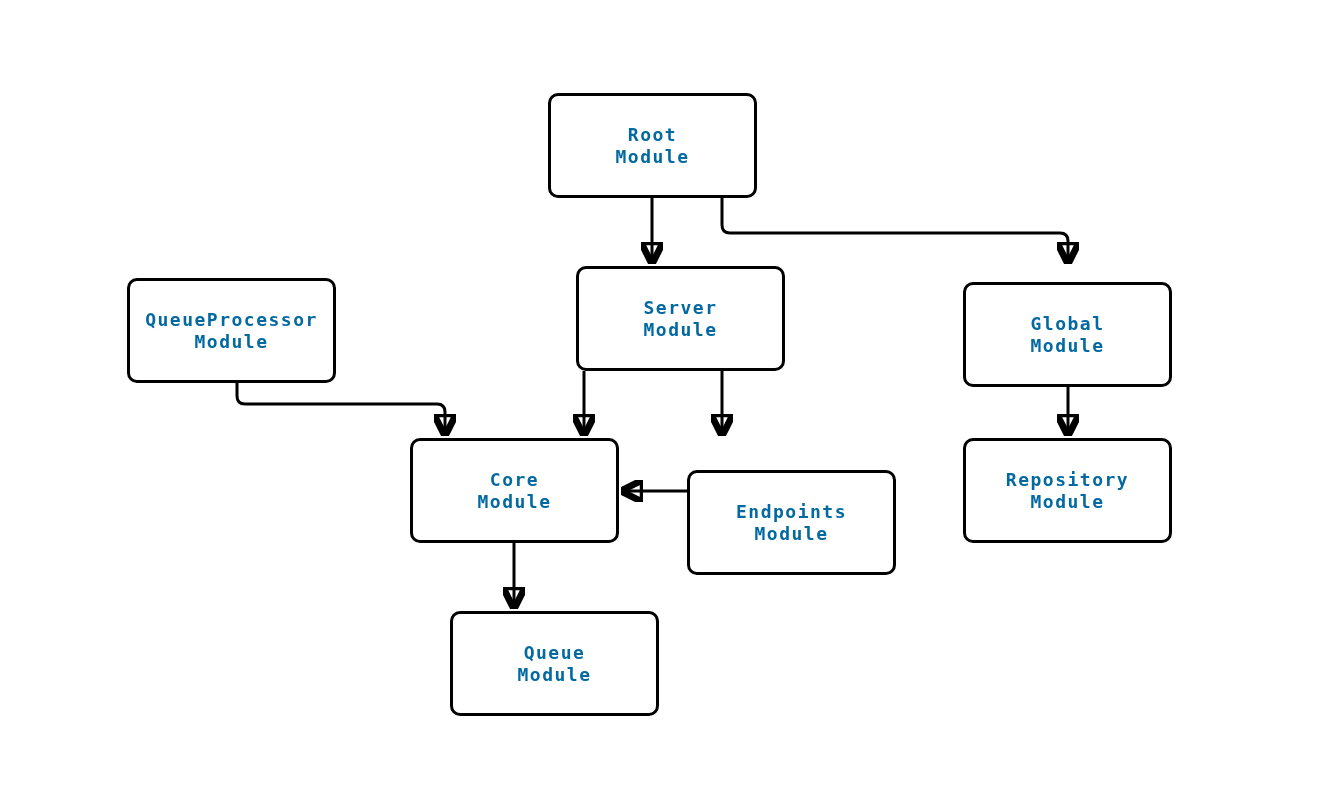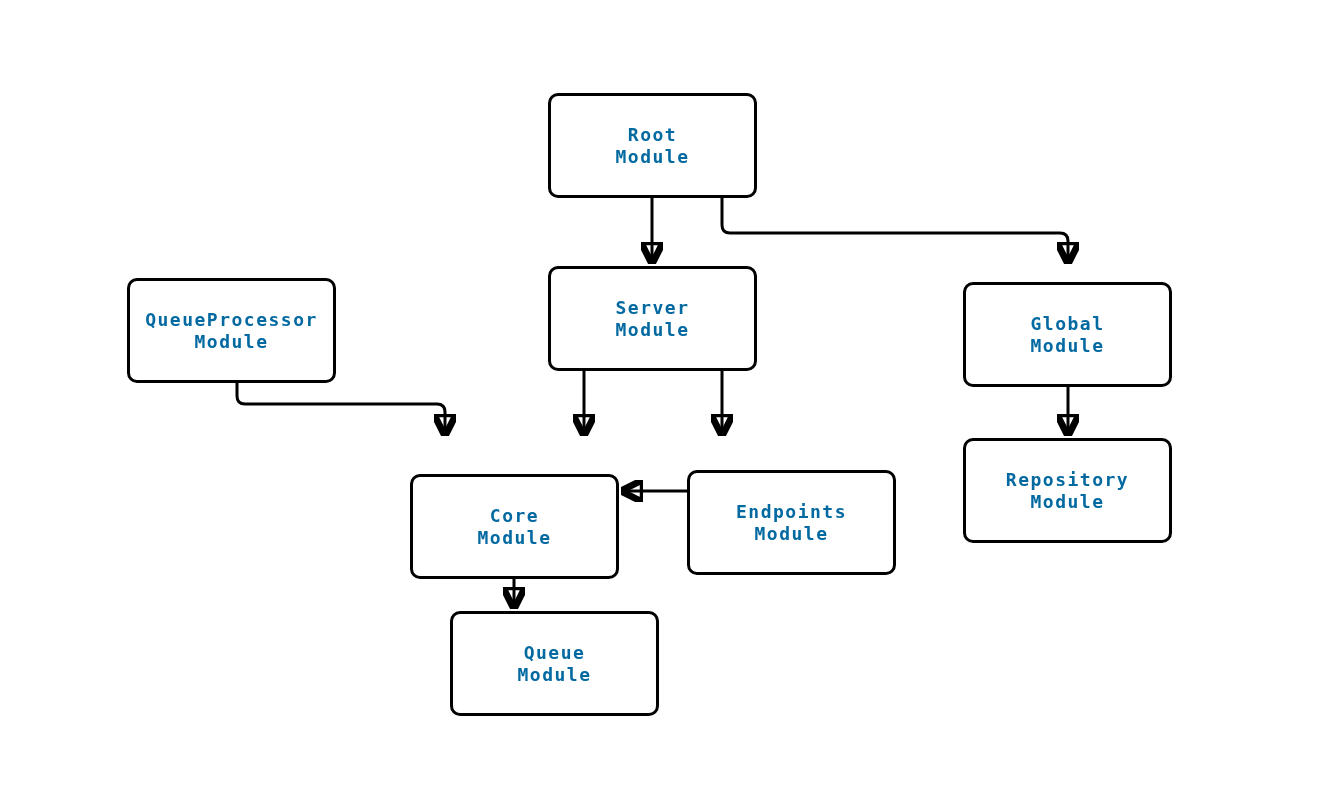--- a/index.html
+++ b/index.html
@@ -44,24 +44,24 @@
   .node .label {
     font-size: 18px;
     font-weight: bold;
     line-height: 22px;
     letter-spacing: 1.5px;
     color: #0369a1;
     white-space: pre-line;
   }
   
   .pos-root           { left: 548px; top:  93px; }
-  .pos-server         { left: 548px; top: 266px; }
+  .pos-server         { left: 576px; top: 266px; }
   .pos-queueprocessor { left: 127px; top: 266px; margin-top: 12px; }
   .pos-global         { left: 963px; top: 258px; margin-top: 24px; }
-  .pos-core           { left: 410px; top: 438px; margin-top: 36px; }
+  .pos-core           { left: 410px; top: 438px; }
   .pos-endpoints      { left: 687px; top: 438px; margin-top: 32px; }
   .pos-repository     { left: 963px; top: 438px; text-align: center; }
   .pos-queue          { left: 410px; top: 611px; margin-left: 40px; }
 </style>
 </head>
 <body>
 
 <div class="canvas">
 
   <svg class="edge-layer" width="1337" height="809" viewBox="0 0 1337 809" xmlns="http://www.w3.org/2000/svg">

